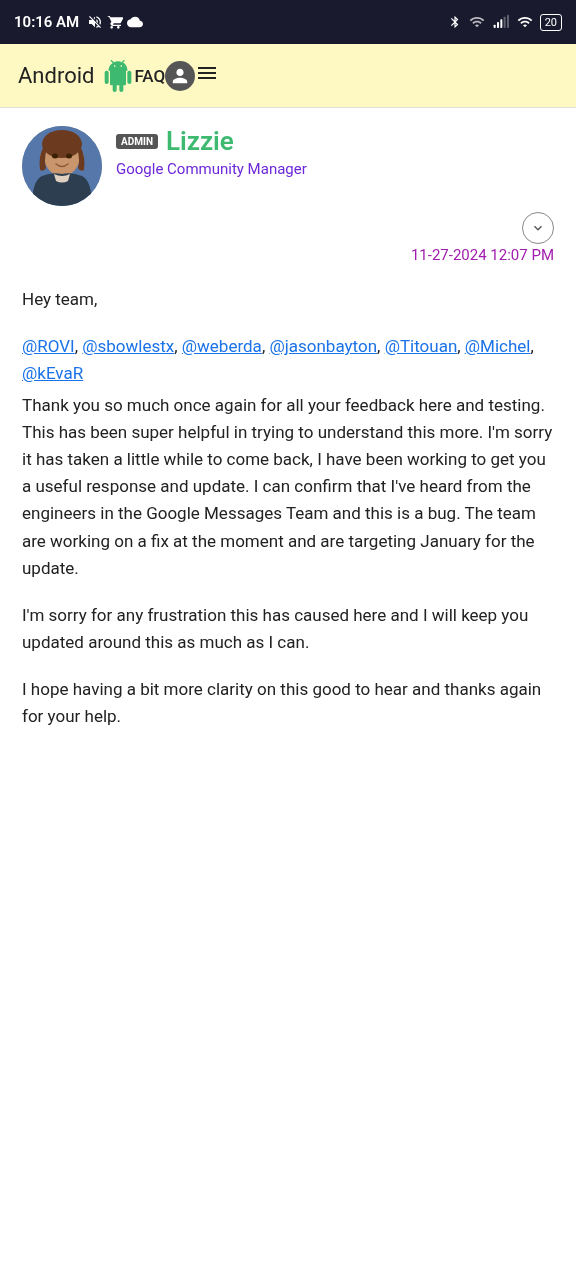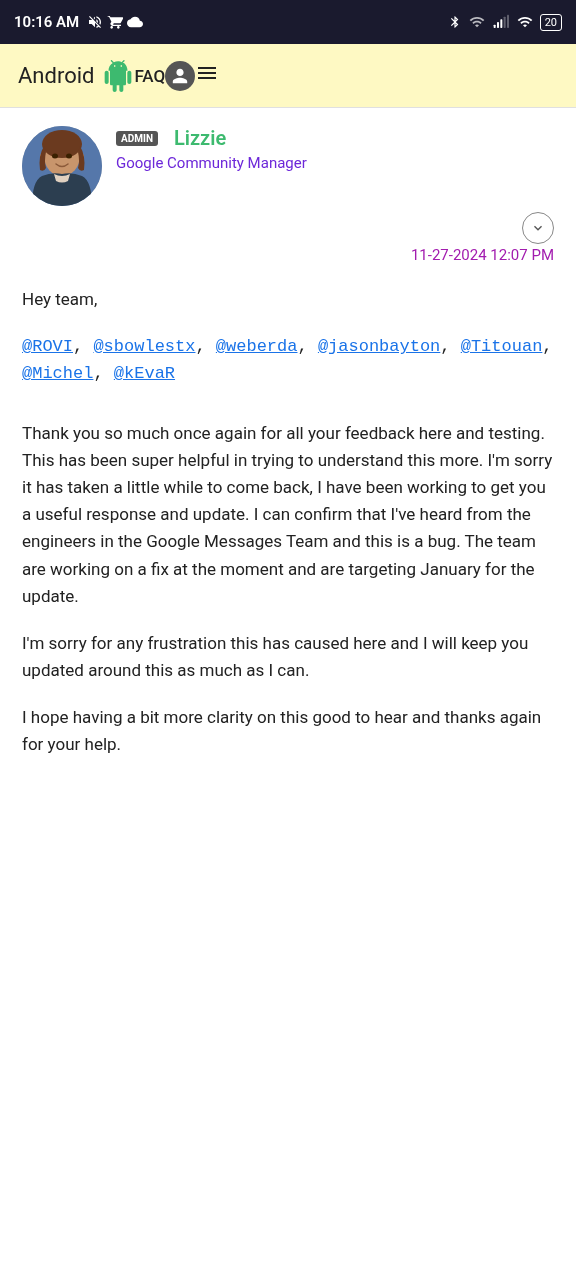--- a/index.html
+++ b/index.html
@@ -129,34 +129,34 @@
 
     .post-author-info {
       display: flex;
       flex-direction: column;
       justify-content: center;
       flex: 1;
     }
     .author-name-row {
       display: flex;
       align-items: center;
-      gap: 16px;
+      gap: 8px;
       margin-bottom: 4px;
     }
     .admin-badge {
       background: #555;
       color: #fff;
       font-size: 10px;
       font-weight: bold;
       padding: 2px 5px;
       border-radius: 3px;
       text-transform: uppercase;
     }
     .author-name {
-      font-size: 20px;
+      font-size: 26px;
       font-weight: 600;
       color: #3dba6f;
     }
     .author-role {
       font-size: 15px;
       color: #6d28d9;
     }
 
     
     .post-meta-row {
@@ -188,22 +188,21 @@
     
     .post-body {
       font-size: 17px;
       line-height: 1.6;
       color: #222;
     }
     .post-body p {
       margin-bottom: 20px;
     }
     .mentions {
-      margin-bottom: 32px;
-      font-family: Liberation Mono, monospace;
+      margin-bottom: 4px;
     }
     .mention {
       color: #1a73e8;
       text-decoration: underline;
     }
   </style>
 </head>
 <body>
 
 <div class="status-bar">

